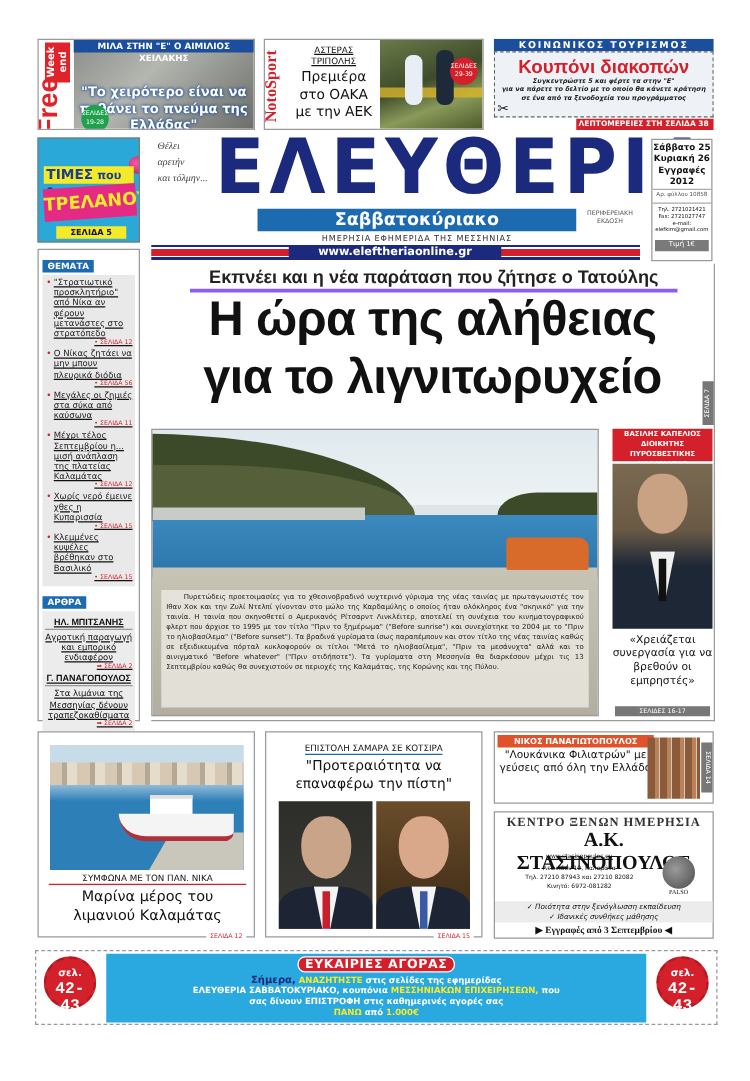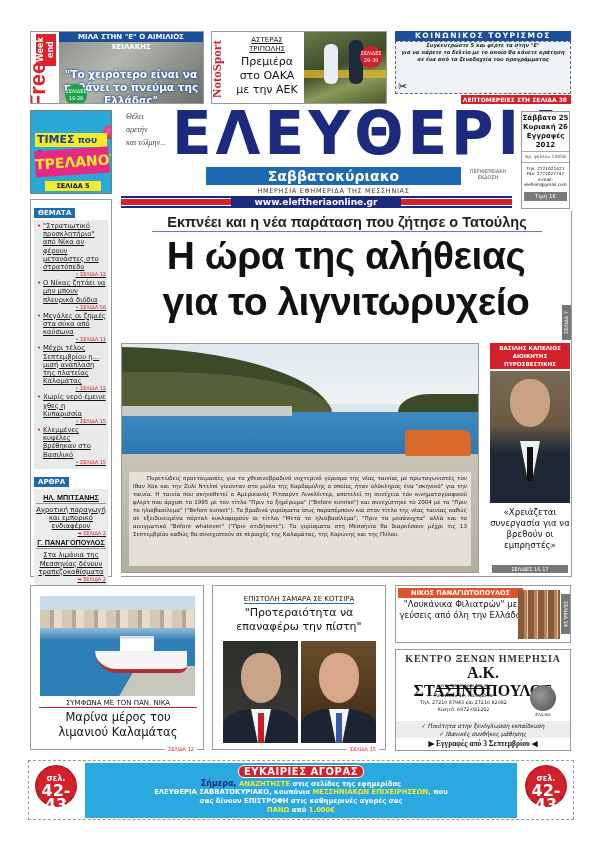--- a/index.html
+++ b/index.html
@@ -68,21 +68,21 @@
   #url-bar .u { position:absolute; left:110px; top:0; height:12px; width:170px; background:#1c2a7e; color:#fff; font-weight:bold; font-size:9px; line-height:12px; text-align:center; }
 
   #infobox { left: 521px; top: 111px; width: 49px; height: 98px; border:1px solid #9a9a9a; background:#fff; text-align:center; }
   #infobox .date { font-size:7px; font-weight:bold; line-height:9px; padding-top:2px; height:40px; border-bottom:1px solid #aaa; }
   #infobox .issue { font-size:4.5px; color:#555; line-height:10px; border-bottom:1px solid #aaa; }
   #infobox .contact { font-size:4.3px; line-height:5.4px; padding-top:3px; height:29px; }
   #infobox .price { background:#7a7a7a; color:#fff; font-size:5.5px; line-height:9px; height:9px; margin:0 2px; }
 
   
   #main-box { left: 121px; top: 211px; width: 451px; height: 366px; border-right:1px solid #9a9a9a; border-bottom:1px solid #9a9a9a; }
-  #kicker { left: 152px; top: 214px; width: 390px; text-align:center; font-weight:bold; font-size:14.5px; color:#222; border-bottom:1px solid #8b5cf6; padding-bottom:1px; font-family:"Liberation Sans", sans-serif; }
+  #kicker { left: 152px; top: 214px; width: 390px; text-align:center; font-weight:bold; font-size:14.5px; color:#222; border-bottom:3px solid #8b5cf6; padding-bottom:1px; font-family:"Liberation Sans", sans-serif; }
   #headline { left: 126px; top: 233px; width: 440px; text-align:center; font-weight:bold; font-size:39px; line-height:46px; color:#111; font-family:"Liberation Sans", sans-serif; letter-spacing:-0.5px; }
   #side-page-7 { left: 562px; top: 305px; width: 9px; height: 35px; background:#777; color:#fff; font-size:5px; writing-mode: vertical-rl; transform: rotate(180deg); text-align:center; line-height:9px; }
 
   #photo-main { left: 121px; top: 343px; width: 358px; height: 230px; border:1px solid #999; overflow:hidden; background:#dfe6ea; }
   #photo-main .sky { position:absolute; left:0; top:0; width:100%; height:60px; background: linear-gradient(#dfe9ee,#eef3f4); }
   #photo-main .hill { position:absolute; left:-10px; top:3px; width:220px; height:70px; background:#3d4a2a; border-radius: 0 100% 0 0 / 0 100% 0 0; }
   #photo-main .hill2 { position:absolute; left:0; top:28px; width:210px; height:40px; background:#55603a; border-radius: 0 80% 0 0 / 0 100% 0 0; }
   #photo-main .hill3 { position:absolute; right:0; top:50px; width:80px; height:18px; background:#3d4a2a; border-radius: 40% 0 0 0 / 100% 0 0 0; }
   #photo-main .town { position:absolute; left:0; top:62px; width:170px; height:10px; background:#c8ccc8; }
   #photo-main .sea { position:absolute; left:0; top:68px; width:100%; height:50px; background: linear-gradient(#3c8ac0,#2b74a8); }
@@ -141,21 +141,21 @@
 
   
   #banner { left: 28px; top: 760px; width: 546px; height: 60px; border:1px dashed #999; background:#fff; }
   #banner .blue { position:absolute; left:56px; top:2px; width:432px; height:55px; background:#2aa9e0; }
   #banner .title { position:absolute; left:50%; top:2px; transform:translateX(-50%); background:#d4202a; color:#fff; font-weight:bold; font-size:10px; padding:0 5px; border-radius:6px; border:1px solid #fff; letter-spacing:.5px; white-space:nowrap; }
   #banner .line { position:absolute; left:0; width:100%; text-align:center; font-weight:bold; font-size:6.8px; color:#fff; line-height:9px; white-space:nowrap; }
   #banner .line .dk { color:#1c2a7e; font-size:8px; }
   #banner .line .yl { color:#f4ea2a; }
   .burst { position:absolute; top:4px; width:42px; height:42px; background:#d4202a; border-radius:50%; color:#fff; text-align:center; font-weight:bold; border:2px dashed #b01a20; }
   .burst .a { font-size:8px; line-height:10px; margin-top:7px; }
-  .burst .b { font-size:16px; line-height:14px; }
+  .burst .b { font-size:13px; line-height:14px;font-family:Liberation Mono, monospace; }
 </style>
 </head>
 <body>
 
 <div id="teaser-weekend" class="abs teaser-box">
   <div class="photo"></div>
   <div class="side">
     <div class="weekend">Week end</div>
     <div class="free">Free</div>
   </div>
@@ -177,20 +177,21 @@
     <div class="yellowbar"></div>
     <div class="p1"></div>
     <div class="p2"></div>
     <div class="badge-red">ΣΕΛΙΔΕΣ 29-39</div>
   </div>
 </div>
 
 <div id="teaser-coupon" class="abs teaser-box">
   <div class="hdr">ΚΟΙΝΩΝΙΚΟΣ ΤΟΥΡΙΣΜΟΣ</div>
   <div class="body">
+    <div class="title">Κουπόνι διακοπών</div>
     <div class="sub">Συγκεντρώστε 5 και φέρτε τα στην "Ε"</div>
     <div class="sub">για να πάρετε το δελτίο με το οποίο θα κάνετε κράτηση</div>
     <div class="sub">σε ένα από τα ξενοδοχεία του προγράμματος</div>
     <div class="scissors">✂</div>
   </div>
   <div class="foot">ΛΕΠΤΟΜΕΡΕΙΕΣ ΣΤΗ ΣΕΛΙΔΑ 38</div>
 </div>
 
 <div id="ad-prices" class="abs">
   <div class="ball"></div>

